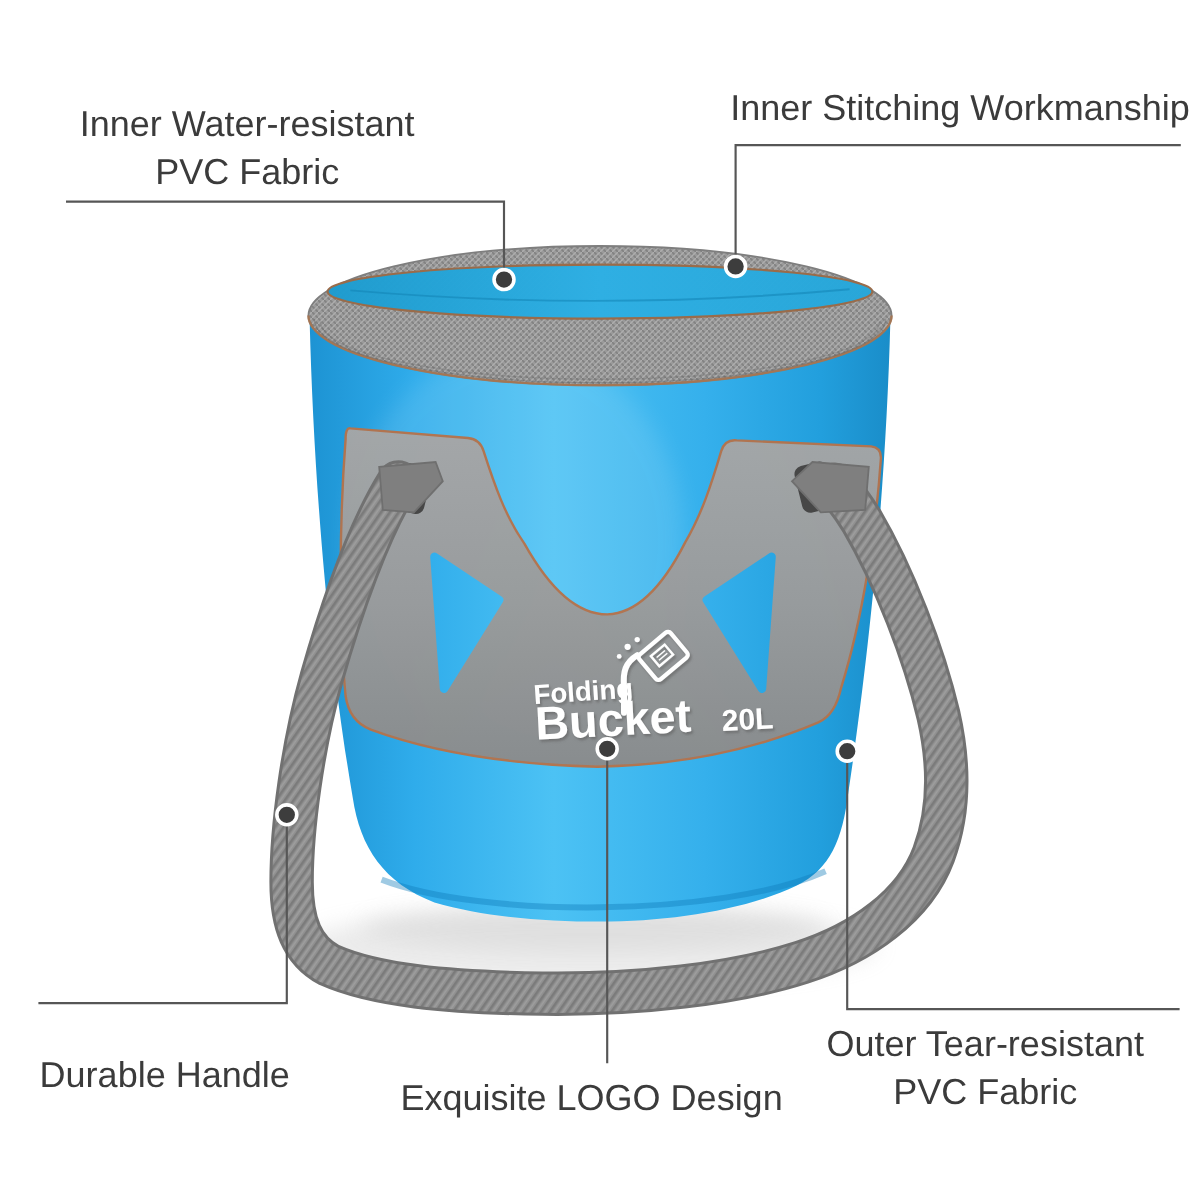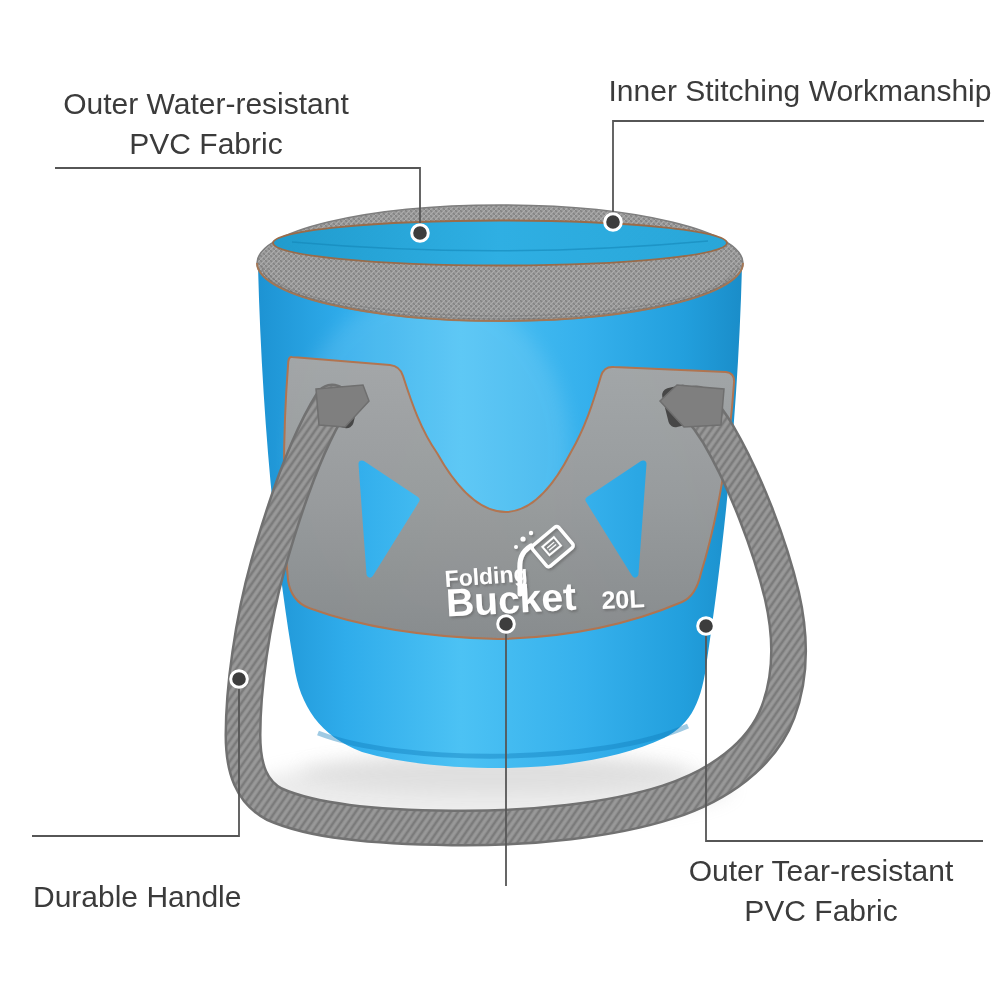--- a/index.html
+++ b/index.html
@@ -175,31 +175,34 @@
     <g fill="#3d3d3d" stroke="#ffffff" stroke-width="3">
       <circle cx="420" cy="233" r="8.3"></circle>
       <circle cx="613" cy="222" r="8.3"></circle>
       <circle cx="239" cy="679" r="8.3"></circle>
       <circle cx="506" cy="624" r="8.3"></circle>
       <circle cx="706" cy="626" r="8.3"></circle>
     </g>
   </svg>
 
   <div class="callout" id="callout-inner">
-    <span class="cl-line">Outer Water-resistant</span>
+    <span class="cl-line">Inner Water-resistant</span>
     <span class="cl-line">PVC Fabric</span>
   </div>
 
   <div class="callout" id="callout-fine">
     <span class="cl-line">Inner Stitching Workmanship</span>
   </div>
 
   <div class="callout" id="callout-durable">
     <span class="cl-line">Durable Handle</span>
   </div>
 
+  <div class="callout" id="callout-logo">
+    <span class="cl-line">Exquisite LOGO Design</span>
+  </div>
 
   <div class="callout" id="callout-outer">
     <span class="cl-line">Outer Tear-resistant</span>
     <span class="cl-line">PVC Fabric</span>
   </div>
 
 </div>
 
 </body></html>

